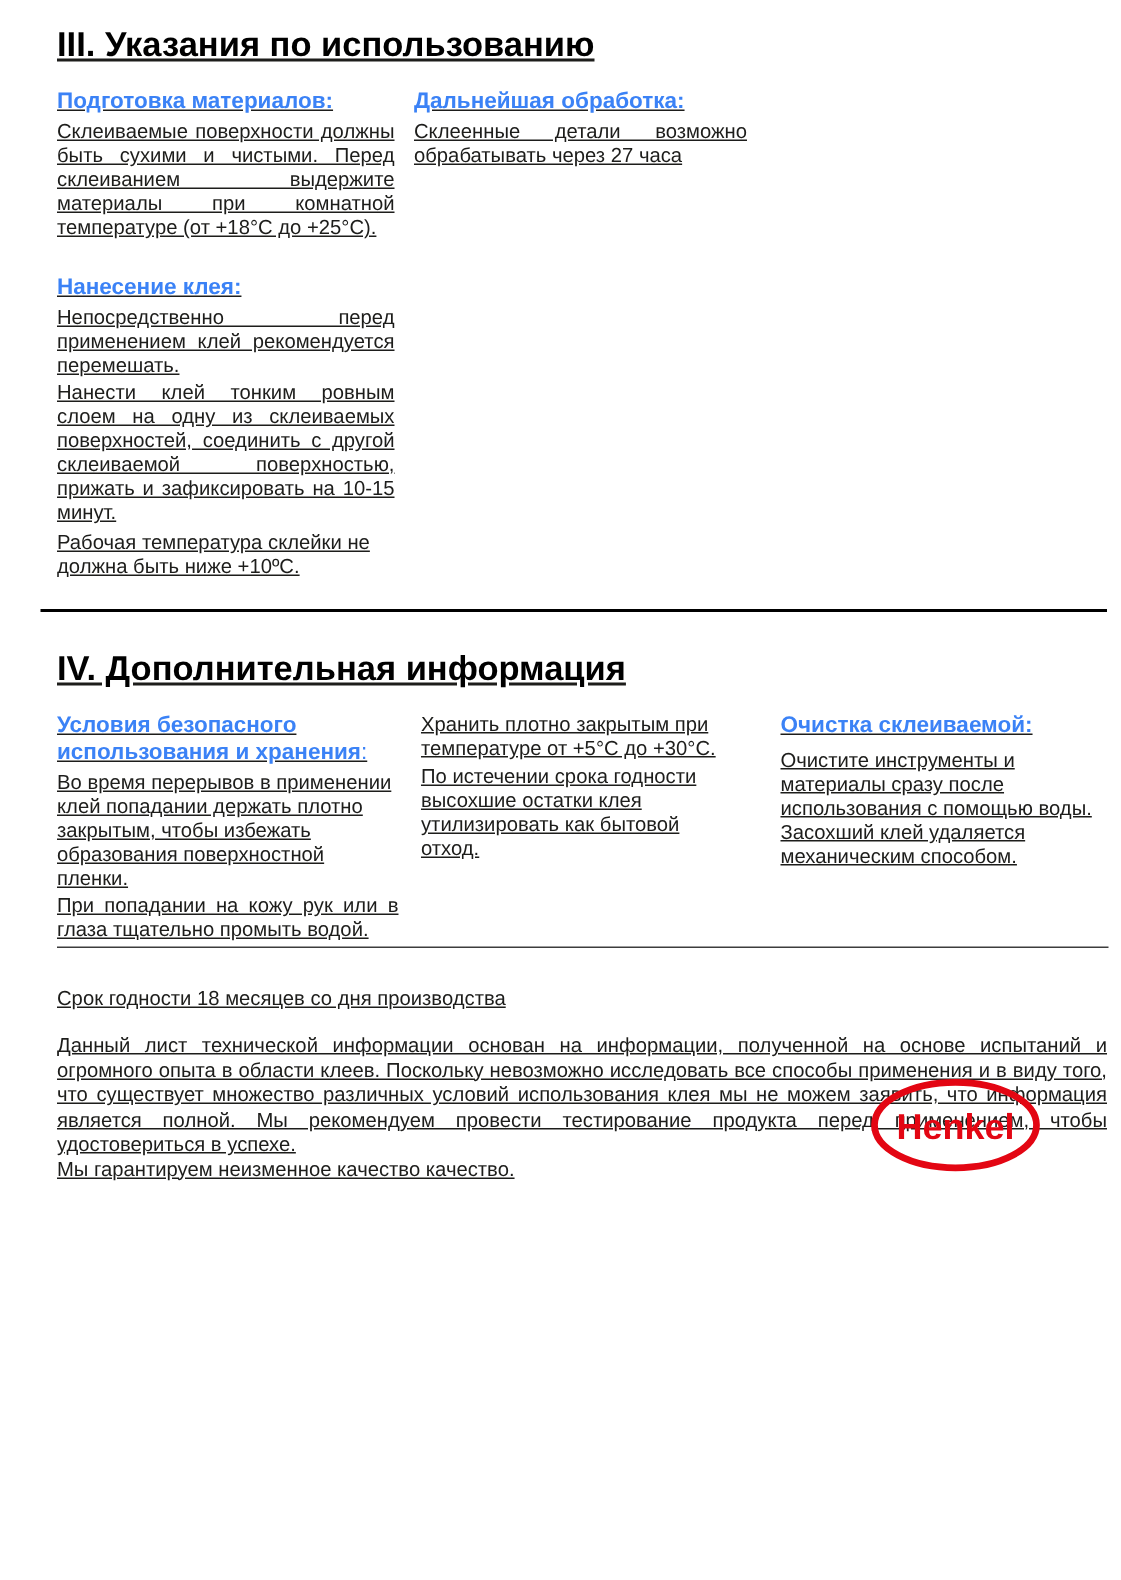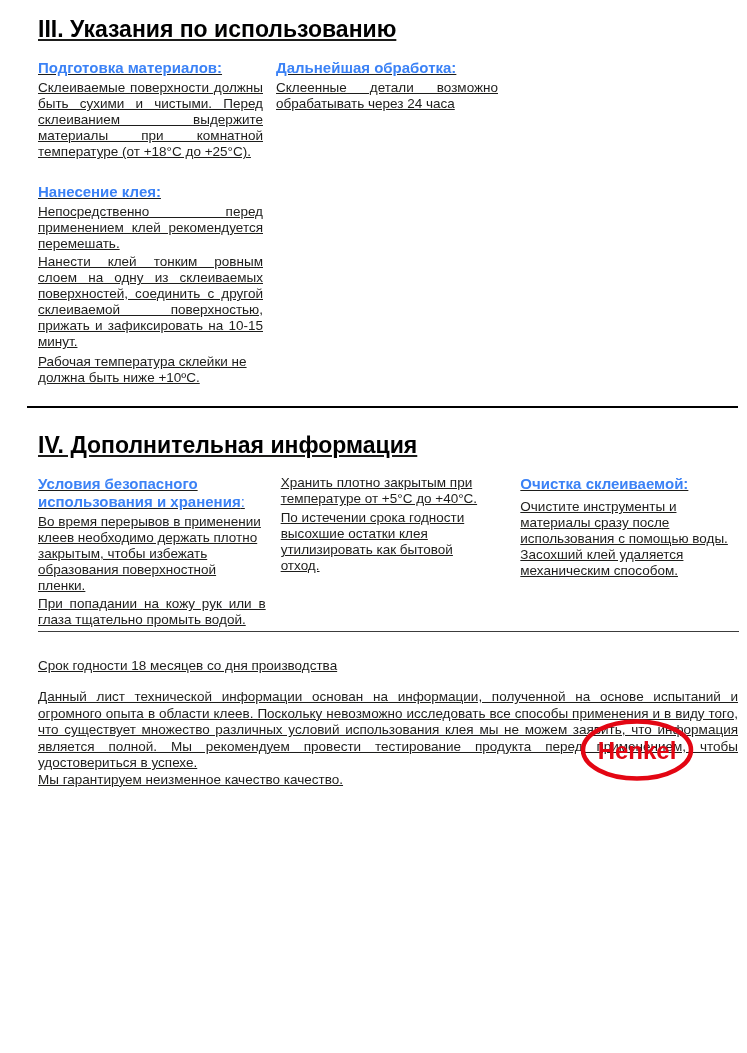--- a/index.html
+++ b/index.html
@@ -100,37 +100,37 @@
       <p class="body just">Склеиваемые поверхности должны быть сухими и чистыми. Перед склеиванием выдержите материалы при комнатной температуре (от +18°С до +25°С).</p>
 
       <h3 class="col-heading block-gap">Нанесение клея:</h3>
       <p class="body just">Непосредственно перед применением клей рекомендуется перемешать.</p>
       <p class="body just">Нанести клей тонким ровным слоем на одну из склеиваемых поверхностей, соединить с другой склеиваемой поверхностью, прижать и зафиксировать на 10-15 минут.</p>
       <p class="body" style="margin-top:4px">Рабочая температура склейки не должна быть ниже +10ºС.</p>
     </div>
 
     <div class="s3-col2">
       <h3 class="col-heading">Дальнейшая обработка:</h3>
-      <p class="body just">Склеенные детали возможно обрабатывать через 24 часа</p>
+      <p class="body just">Склеенные детали возможно обрабатывать через 27 часа</p>
     </div>
   </div>
 
   <div class="rule-thick"></div>
 
   <h1 class="section-title">IV. Дополнительная информация</h1>
 
   <div class="cols">
     <div class="s4-col1">
       <h3 class="col-heading"><span>Условия безопасного использования и хранения</span><span class="regular-colon">:</span></h3>
-      <p class="body">Во время перерывов в применении клеев необходимо держать плотно закрытым, чтобы избежать образования поверхностной пленки.</p>
+      <p class="body">Во время перерывов в применении клей попадании держать плотно закрытым, чтобы избежать образования поверхностной пленки.</p>
       <p class="body just para-gap">При попадании на кожу рук или в глаза тщательно промыть водой.</p>
     </div>
 
     <div class="s4-col2">
-      <p class="body">Хранить плотно закрытым при температуре от +5°С до +40°С.</p>
+      <p class="body">Хранить плотно закрытым при температуре от +5°С до +30°С.</p>
       <p class="body" style="margin-top:3px">По истечении срока годности высохшие остатки клея утилизировать как бытовой отход.</p>
     </div>
 
     <div class="s4-col3">
       <h3 class="col-heading">Очистка склеиваемой:</h3>
       <p class="body" style="margin-top:6px">Очистите инструменты и материалы сразу после использования с помощью воды. Засохший клей удаляется механическим способом.</p>
     </div>
   </div>
 
   <div class="rule-thin"></div>

